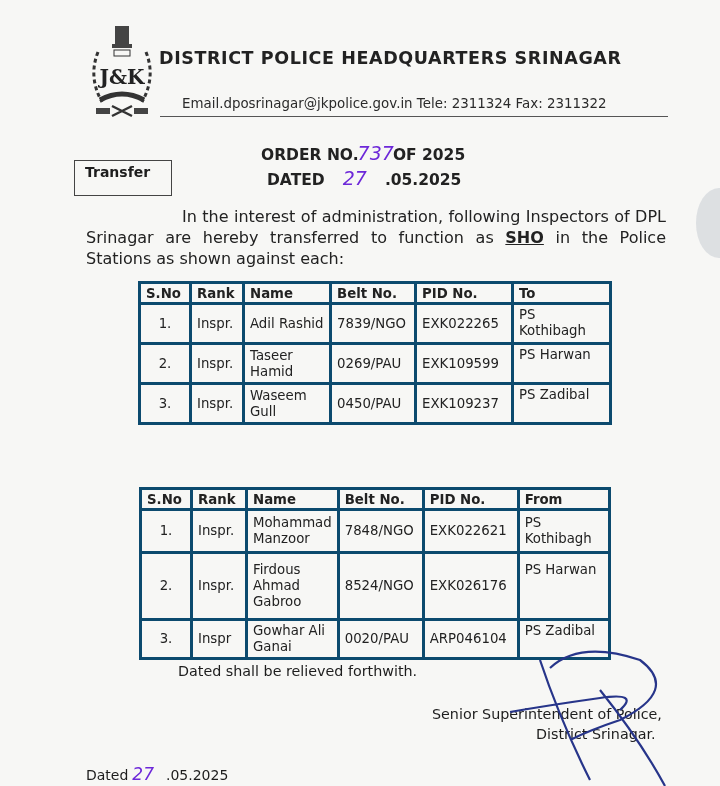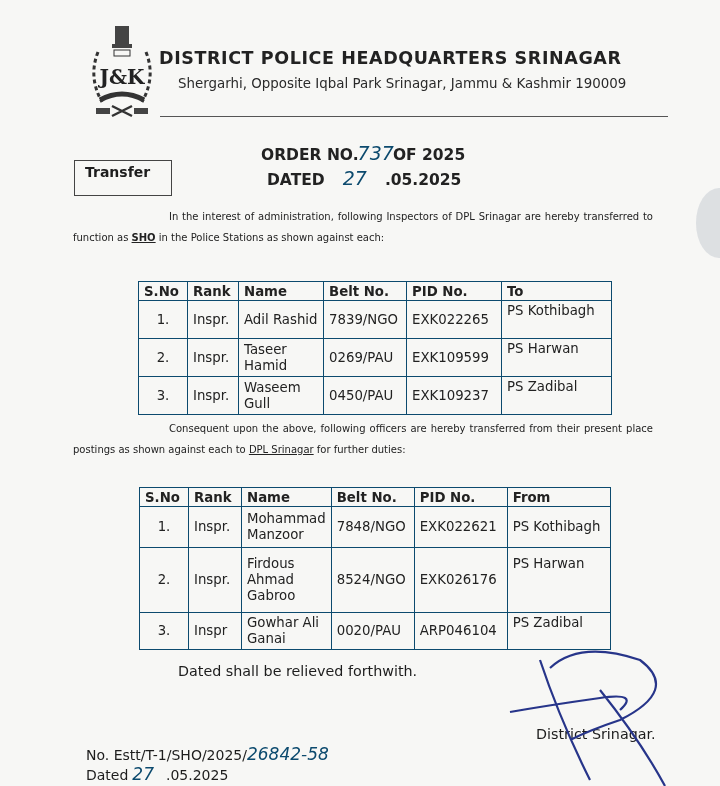--- a/index.html
+++ b/index.html
@@ -29,38 +29,38 @@
   .hdr-rule { position:absolute; left:160px; top:116px; width:508px; height:1px; background:#555; }
 
   .transfer-box {
     position:absolute; left:74px; top:160px; width:98px; height:36px;
     border:1px solid #444; box-sizing:border-box;
     font-weight:bold; font-size:14px; padding:3px 0 0 10px;
   }
   .order-line { position:absolute; font-weight:bold; font-size:15.5px; color:#222; }
   .order-no { left:261px; top:142px; }
   .order-date { left:267px; top:167px; }
-  .hand { font-family:"DejaVu Sans", sans-serif; color:#0c4a6e; font-style:italic; font-weight:normal; }
+  .hand { font-family:"DejaVu Sans", sans-serif; color:#6d28d9; font-style:italic; font-weight:normal; }
   .order-no .hand { font-size:19px; margin:0 -1px; }
   .order-date .hand { font-size:19px; margin:0 18px; }
 
   .para {
-    position:absolute; left:73px; width:580px; font-size:10px; line-height:21px;
+    position:absolute; left:86px; width:580px; font-size:16px; line-height:21px;
     text-align:justify; color:#222;
   }
   .para .indent { display:inline-block; width:96px; }
   .para1 { top:206px; }
   .para2 { top:418px; }
   .u { text-decoration:underline; }
   .b { font-weight:bold; }
 
   table.tbl {
     position:absolute; border-collapse:collapse; font-size:13.3px; color:#222;
   }
-  table.tbl th, table.tbl td { border:1px solid #0c4a6e; padding:0 5px; vertical-align:middle; }
+  table.tbl th, table.tbl td { border:3px solid #0c4a6e; padding:0 5px; vertical-align:middle; }
   table.tbl th { font-weight:bold; text-align:left; height:18px; }
   table.tbl td.top { vertical-align:top; padding-top:2px; }
   table.tbl td.c { text-align:center; }
   .t1 { left:138px; top:281px; width:474px; }
   .t1 td { height:35px; line-height:16px; }
   .t2 { left:139px; top:487px; width:472px; }
   .t2 td { line-height:16px; }
   .t2 tr.r1 td { height:40px; }
   .t2 tr.r2 td { height:56px; }
   .t2 tr.r3 td { height:34px; }
@@ -86,21 +86,21 @@
     <rect x="28" y="22" width="20" height="4" fill="#444"></rect>
     <rect x="30" y="28" width="16" height="6" fill="none" stroke="#333"></rect>
     <text x="38" y="62" text-anchor="middle" font-family="DejaVu Serif, serif" font-weight="bold" font-size="20" fill="#222">J&amp;K</text>
     <path d="M16 78 Q38 66 60 78" stroke="#333" stroke-width="5" fill="none"></path>
     <path d="M28 84 L48 94 M48 84 L28 94" stroke="#333" stroke-width="2.5"></path>
     <rect x="12" y="86" width="14" height="6" fill="#444"></rect>
     <rect x="50" y="86" width="14" height="6" fill="#444"></rect>
   </svg>
 
   <div class="hdr-title">DISTRICT POLICE HEADQUARTERS SRINAGAR</div>
-  <div class="hdr-line hdr-addr">Shergarhi, Opposite Iqbal Park Srinagar, Jammu &amp; Kashmir 190009</div>
+  <div class="hdr-line hdr-contact">Email.dposrinagar@jkpolice.gov.in Tele: 2311324 Fax: 2311322</div>
   <div class="hdr-rule"></div>
 
   <div class="transfer-box">Transfer</div>
 
   <div class="order-line order-no">
     <span>ORDER NO.</span><span class="hand">737</span><span>OF 2025</span>
   </div>
   <div class="order-line order-date">
     <span>DATED</span><span class="hand">27</span><span>.05.2025</span>
   </div>
@@ -141,23 +141,20 @@
         <td class="c">3.</td>
         <td>Inspr.</td>
         <td>Waseem Gull</td>
         <td>0450/PAU</td>
         <td>EXK109237</td>
         <td class="top">PS Zadibal</td>
       </tr>
     </tbody>
   </table>
 
-  <div class="para para2">
-    <span class="indent"></span><span>Consequent upon the above, following officers are hereby transferred from their present place postings as shown against each to </span><span class="u">DPL Srinagar</span><span> for further duties:</span>
-  </div>
 
   <table class="tbl t2">
     <thead>
       <tr>
         <th style="width:38px">S.No</th>
         <th style="width:42px">Rank</th>
         <th style="width:78px">Name</th>
         <th style="width:72px">Belt No.</th>
         <th style="width:82px">PID No.</th>
         <th>From</th>
@@ -186,25 +183,23 @@
         <td>Gowhar Ali Ganai</td>
         <td>0020/PAU</td>
         <td>ARP046104</td>
         <td class="top">PS Zadibal</td>
       </tr>
     </tbody>
   </table>
 
   <div class="relieved">Dated shall be relieved forthwith.</div>
 
+  <div class="sig-title">Senior Superintendent of Police,</div>
   <div class="sig-district">District Srinagar.</div>
 
   <svg class="signature" viewBox="0 0 190 136">
     <path d="M50 10 Q70 70 100 130 M60 18 Q90 -10 150 10 Q190 40 130 70 Q100 80 80 90 M20 62 Q60 55 110 48 Q150 42 130 60 M110 40 Q150 90 175 136" stroke="#27358a" stroke-width="2.2" fill="none"></path>
   </svg>
 
-  <div class="ref-no">
-    <span>No. Estt/T-1/SHO/2025/</span><span class="hand">26842-58</span>
-  </div>
   <div class="ref-date">
     <span>Dated</span><span class="hand">27</span><span>.05.2025</span>
   </div>
 </div>
 
 </body></html>

